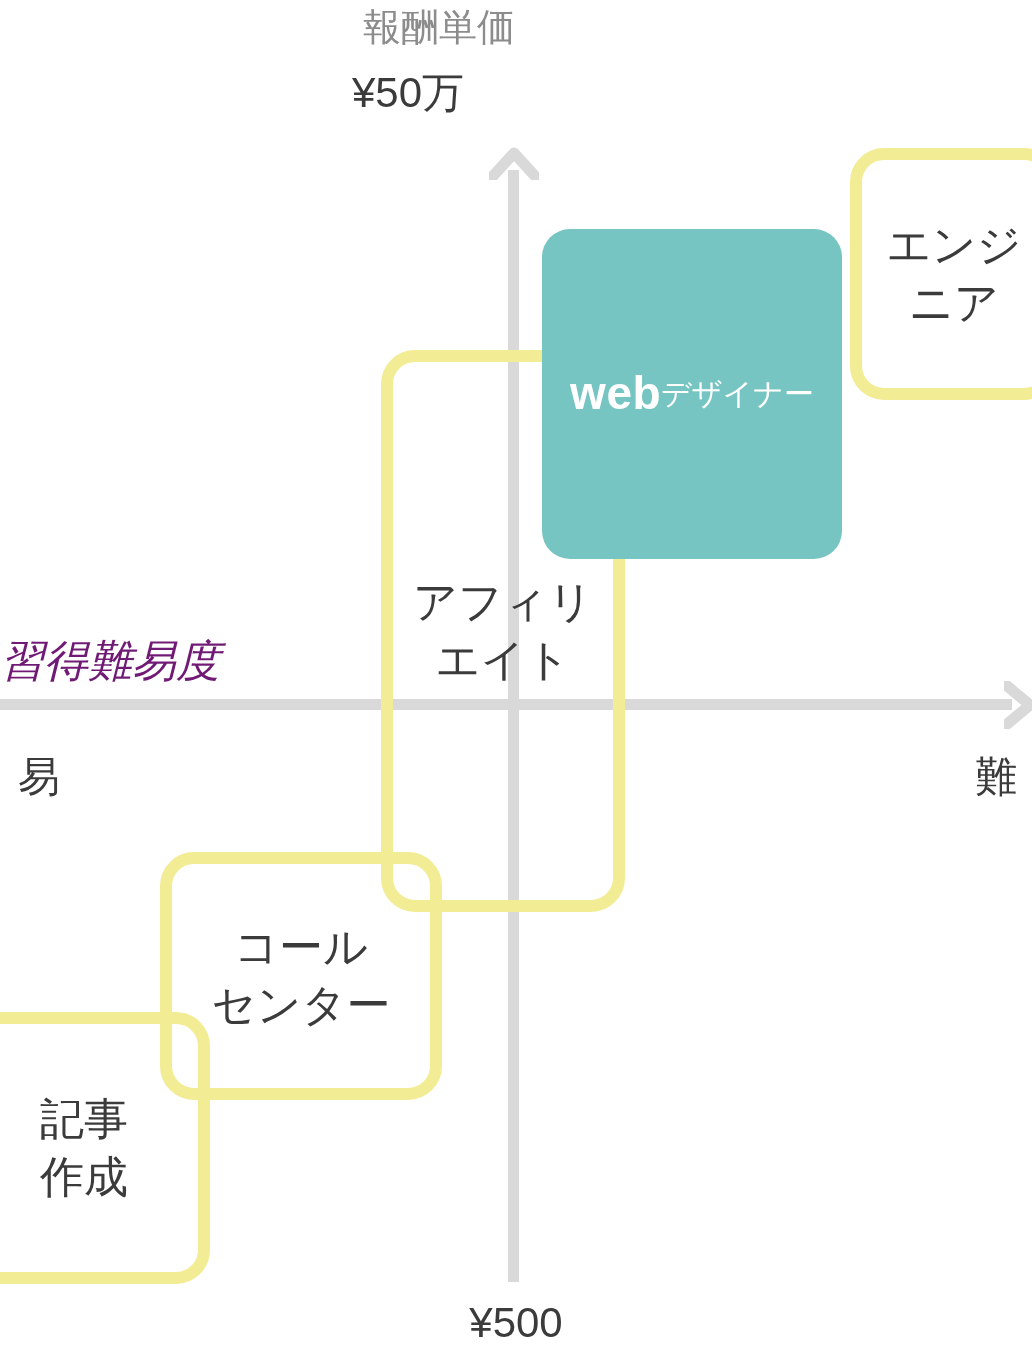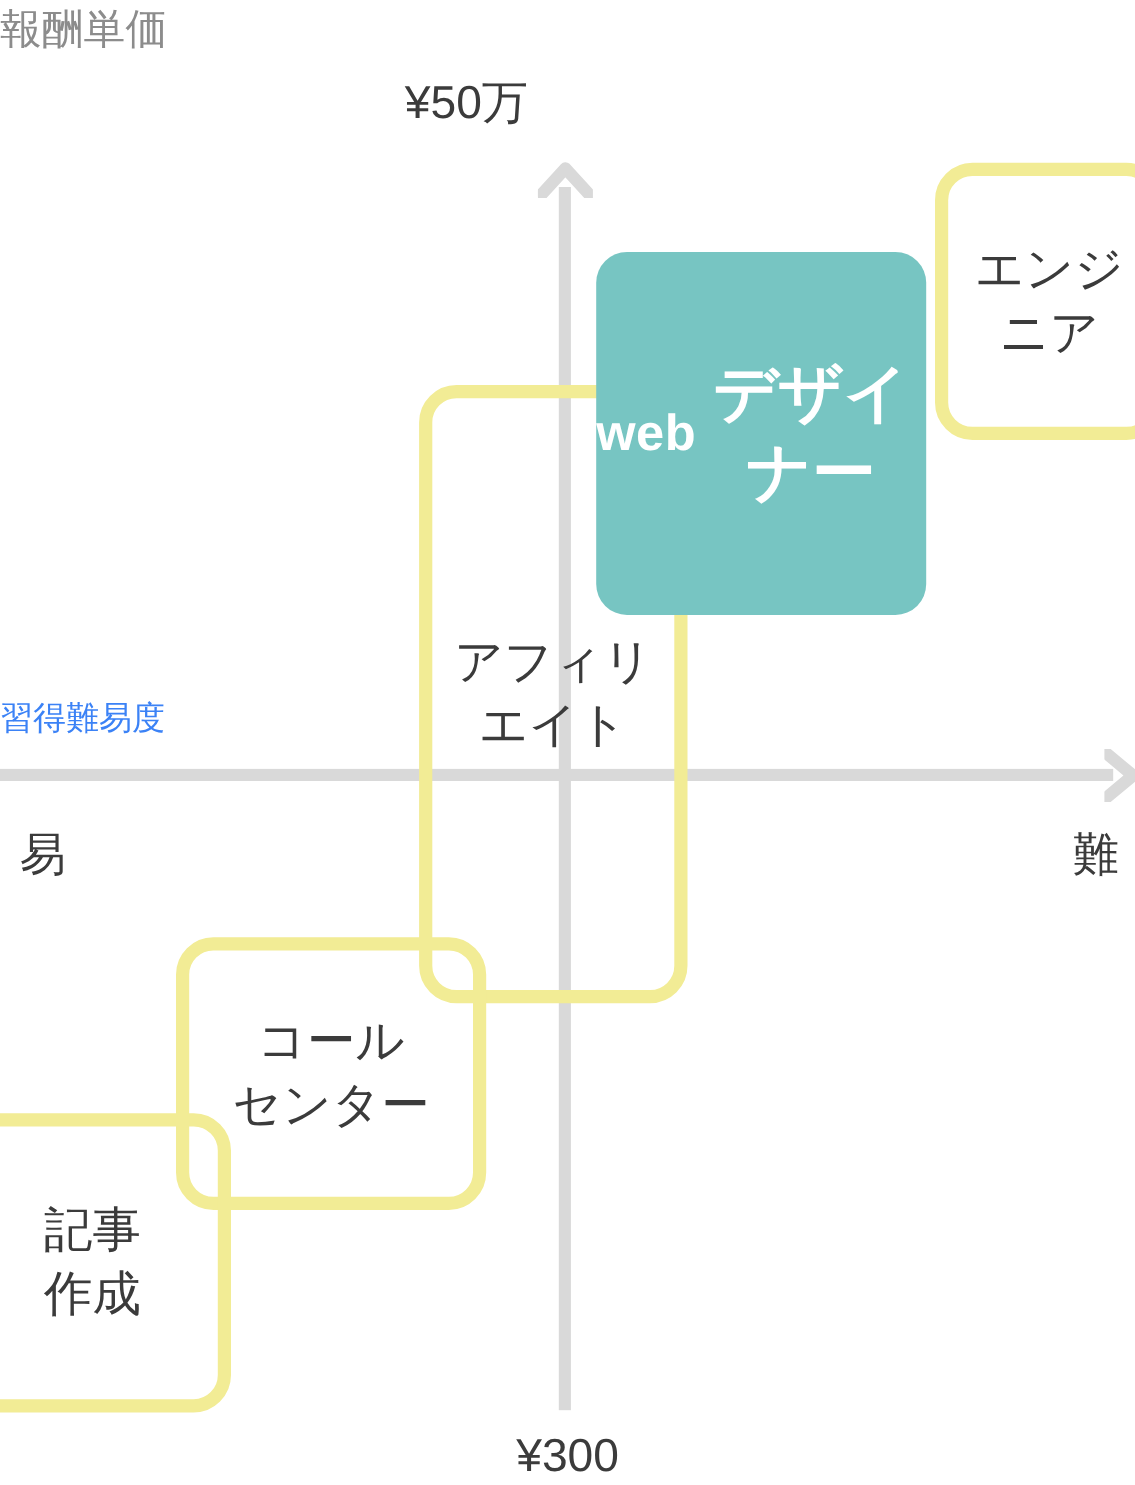--- a/index.html
+++ b/index.html
@@ -52,43 +52,43 @@
 
   
   .cap {
     position: absolute;
     white-space: nowrap;
     line-height: 1;
   }
   .cap-top-title {
     left: 0; top: 8px;
     width: 878px;
-    text-align: left;
+    text-align: center;
     font-size: 38px;
     color: #8c8c8c;
   }
   .cap-top-value {
     left: 0; top: 72px;
     width: 816px;
     text-align: center;
     font-size: 42px;
     color: #3b3b3b;
-    margin-left: 16px;
   }
   .cap-bottom-value {
     left: 0; top: 1302px;
     width: 1032px;
     text-align: center;
     font-size: 42px;
     color: #3b3b3b;
   }
   .cap-left-title {
     left: 0; top: 639px;
-    font-size: 30px;
-    color: #3b82f6;
+    font-size: 44px;
+    color: #701a75;
+    font-style: italic;
   }
   .cap-easy {
     left: 18px; top: 756px;
     font-size: 42px;
     color: #3b3b3b;
   }
   .cap-hard {
     left: 975px; top: 756px;
     font-size: 42px;
     color: #3b3b3b;
@@ -134,22 +134,22 @@
     justify-content: center;
     color: #ffffff;
   }
   .fbox .line1 {
     font-size: 46px;
     font-weight: bold;
     line-height: 1.25;
     letter-spacing: 0.5px;
   }
   .fbox .line2 {
-    font-size: 58px;
-    font-weight: bold;
+    font-size: 30px;
+    font-weight: normal;
     line-height: 1.25;
     text-align: center;
   }
 </style>
 </head>
 <body>
 
 <div id="stage">
 
   <div class="axis-h"></div>
@@ -161,21 +161,21 @@
 
   <div class="axis-v"></div>
   <div class="axis-v-head">
     <svg width="50" height="34" viewBox="0 0 50 34" aria-hidden="true">
       <path d="M4 30 L25 7 L46 30" fill="none" stroke="#d9d9d9" stroke-width="11" stroke-linecap="round" stroke-linejoin="round"></path>
     </svg>
   </div>
 
   <div class="cap cap-top-title">報酬単価</div>
   <div class="cap cap-top-value">¥50万</div>
-  <div class="cap cap-bottom-value">¥300</div>
+  <div class="cap cap-bottom-value">¥500</div>
   <div class="cap cap-left-title">習得難易度</div>
   <div class="cap cap-easy">易</div>
   <div class="cap cap-hard">難</div>
 
   <div class="obox l-callcenter">
     <span class="txt">
       <span>コール</span><br>
       <span>センター</span>
     </span>
   </div>

